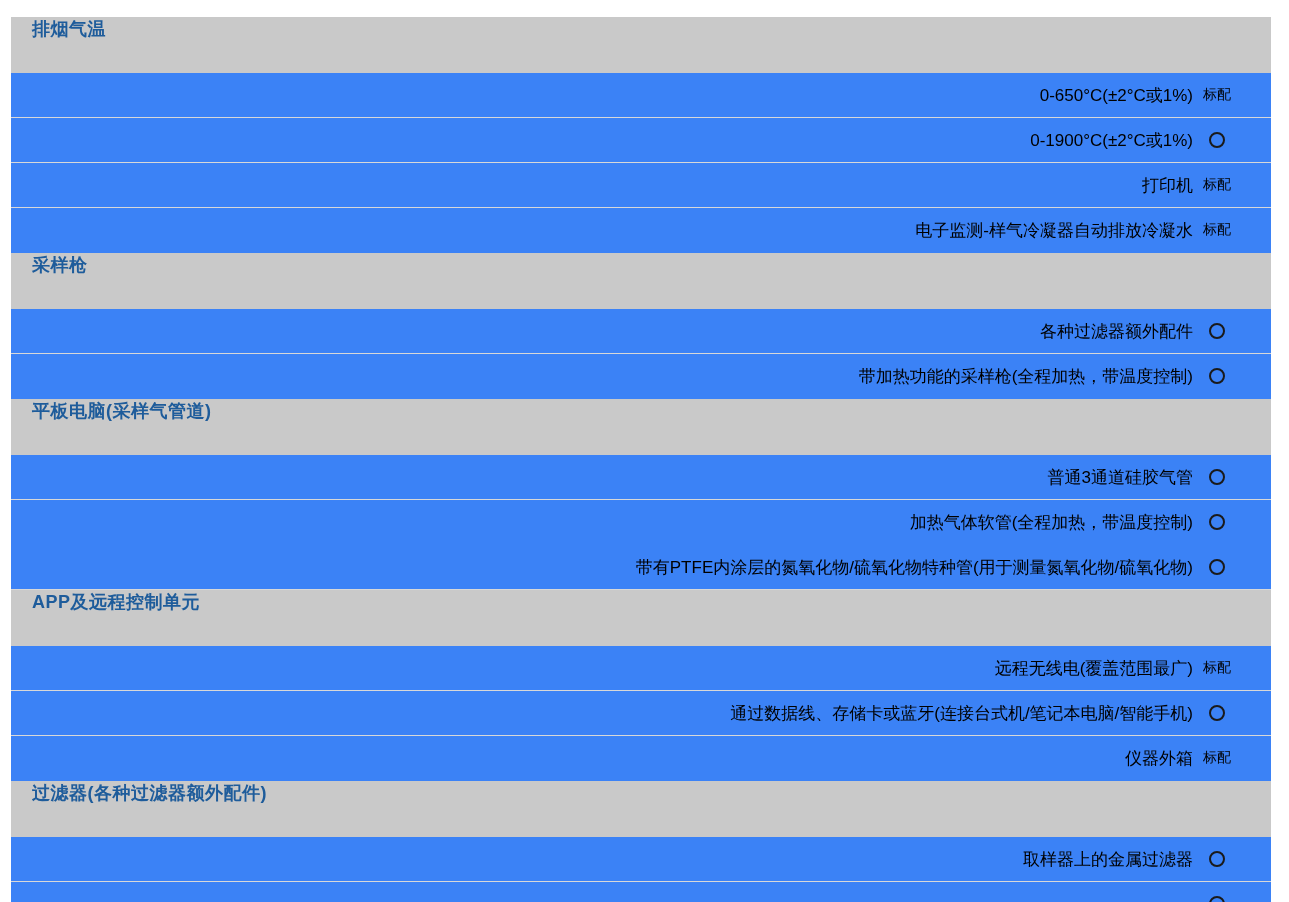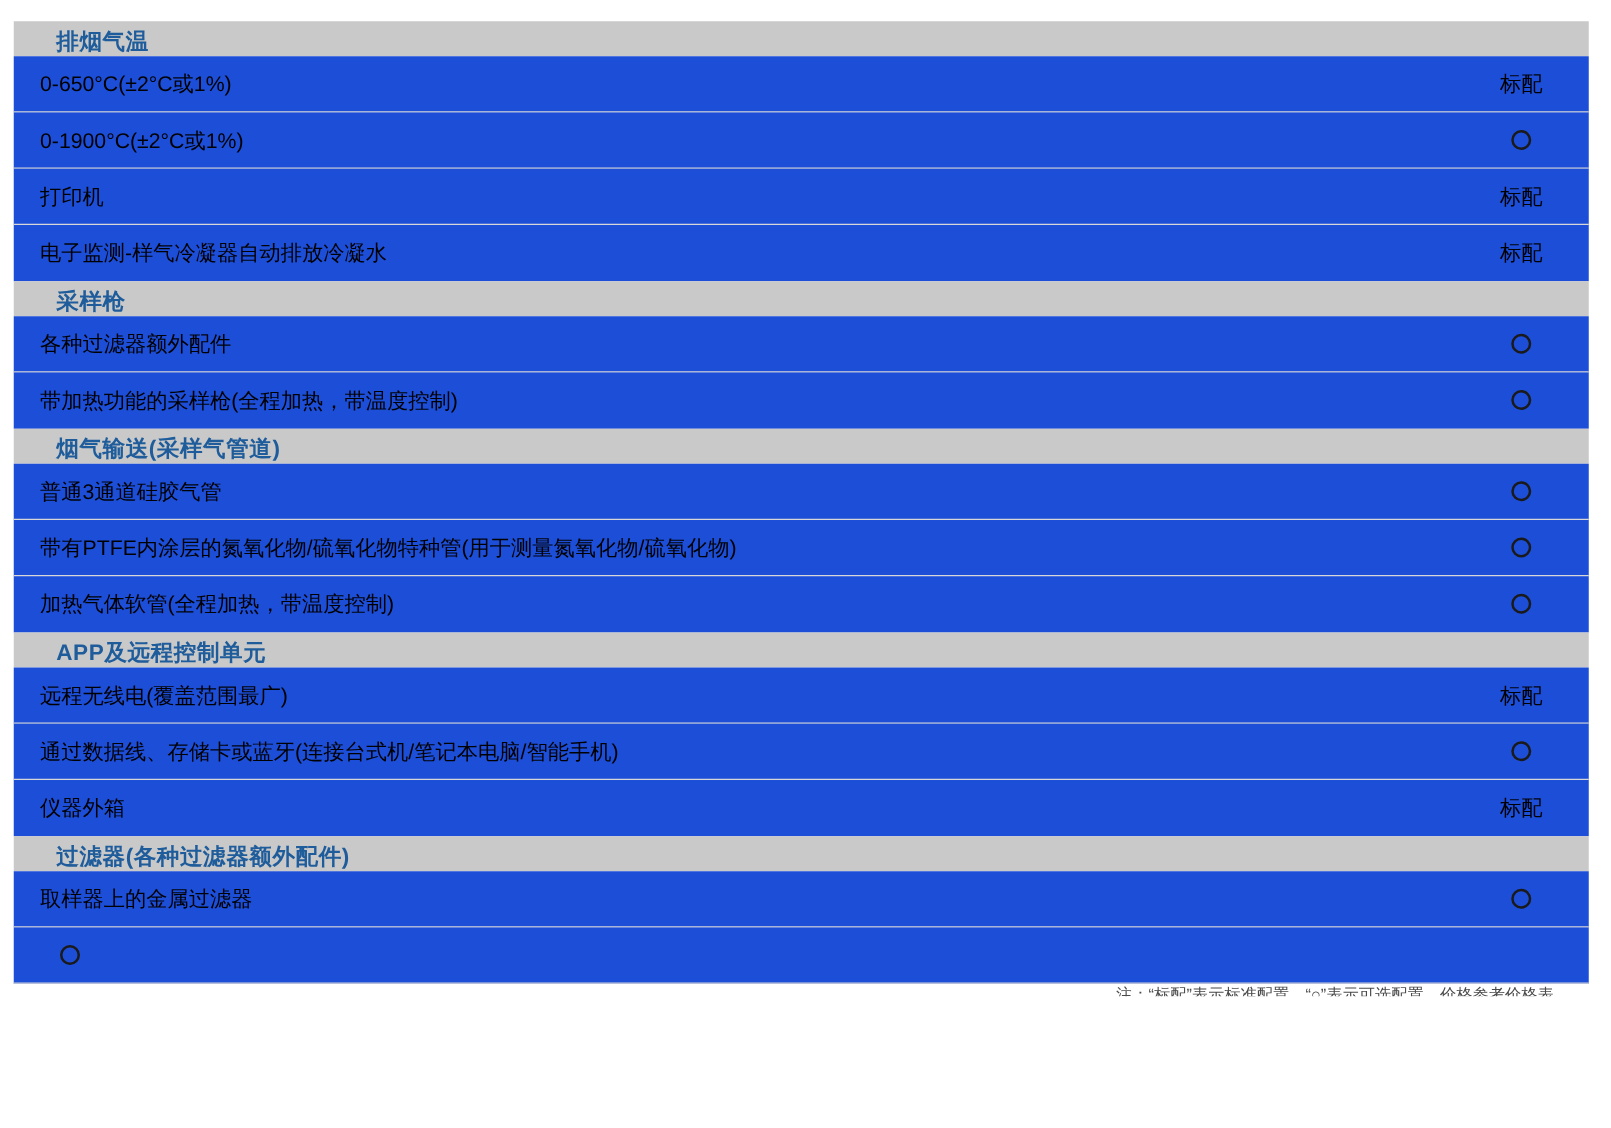--- a/index.html
+++ b/index.html
@@ -15,57 +15,57 @@
   .page {
     width: 1289px;
     height: 902px;
     position: relative;
   }
   .spec-table {
     margin: 17px 18px 0 11px; 
     width: 1260px;
   }
   .section-header {
-    height: 28px;
+    height: 56px;
     background: var(--header-bg, #c9c9c9);
     display: flex;
-    align-items: flex-end;
-    padding-left: 34px;
+    align-items: flex-start;
+    padding-left: 21px;
     box-sizing: border-box;
   }
   .section-header .header-label {
     color: var(--header-text, #1e5c9b);
     font-size: 18px;
     font-weight: bold;
     letter-spacing: 0.5px;
   }
   .spec-row {
     height: 44px;
     display: flex;
     align-items: center;
-    justify-content: space-between;
+    justify-content: flex-end;
     padding-left: 21px;
     box-sizing: content-box;
     border-bottom: 1px solid var(--divider, #d8d8d8);
-    background: #1d4ed8;
+    background: #3b82f6;
   }
   .spec-row.no-border {
     border-bottom: 1px solid transparent;
   }
   .row-label {
     font-size: 17px;
     color: var(--body-text, #000);
     white-space: nowrap;
   }
   .row-status {
     width: 48px;
     margin-right: 30px;
     flex: none;
     text-align: center;
-    font-size: 17px;
+    font-size: 14px;
     color: var(--body-text, #000);
     display: flex;
     align-items: center;
     justify-content: center;
   }
   .circle {
     width: 12px;
     height: 12px;
     border: 2px solid #1a1a1a;
     border-radius: 50%;
@@ -127,36 +127,36 @@
           <span class="circle"></span>
         </span>
       </div>
       <div class="spec-row no-border">
         <span class="row-label">带加热功能的采样枪(全程加热，带温度控制)</span>
         <span class="row-status">
           <span class="circle"></span>
         </span>
       </div>
       <div class="section-header">
-        <span class="header-label">烟气输送(采样气管道)</span>
+        <span class="header-label">平板电脑(采样气管道)</span>
       </div>
       <div class="spec-row">
         <span class="row-label">普通3通道硅胶气管</span>
         <span class="row-status">
           <span class="circle"></span>
         </span>
       </div>
-      <div class="spec-row">
-        <span class="row-label">带有PTFE内涂层的氮氧化物/硫氧化物特种管(用于测量氮氧化物/硫氧化物)</span>
+      <div class="spec-row no-border">
+        <span class="row-label">加热气体软管(全程加热，带温度控制)</span>
         <span class="row-status">
           <span class="circle"></span>
         </span>
       </div>
-      <div class="spec-row no-border">
-        <span class="row-label">加热气体软管(全程加热，带温度控制)</span>
+      <div class="spec-row">
+        <span class="row-label">带有PTFE内涂层的氮氧化物/硫氧化物特种管(用于测量氮氧化物/硫氧化物)</span>
         <span class="row-status">
           <span class="circle"></span>
         </span>
       </div>
       <div class="section-header">
         <span class="header-label">APP及远程控制单元</span>
       </div>
       <div class="spec-row">
         <span class="row-label">远程无线电(覆盖范围最广)</span>
         <span class="row-status">

